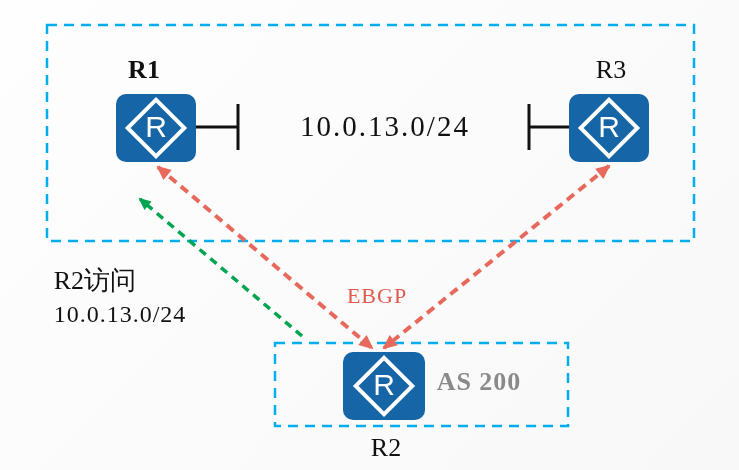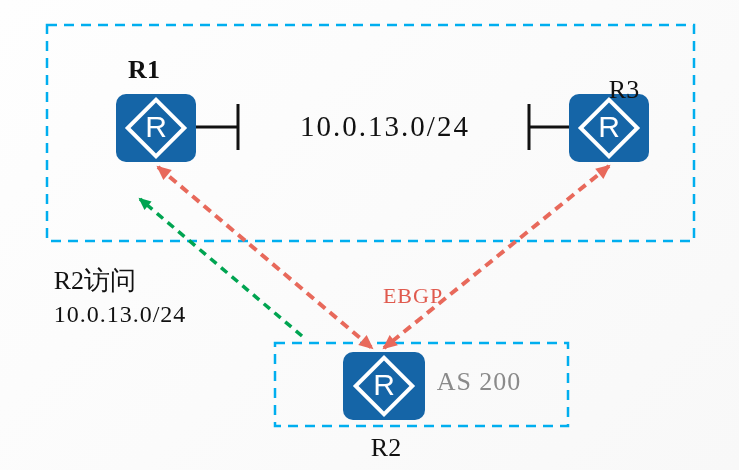--- a/index.html
+++ b/index.html
@@ -37,21 +37,21 @@
   .lbl {
     position: absolute;
     transform: translateX(-50%);
     white-space: nowrap;
     color: #111111;
     line-height: 1;
   }
   .router-name { font-size: 26px; }
   .net-label   { font-size: 29px; letter-spacing: 2px; }
   .as-label    { font-size: 26px; color: #8A8A8A; letter-spacing: 1px; }
-  .ebgp-label  { font-size: 22px; color: #E05A4E; letter-spacing: 1px; margin-left: 36px; }
+  .ebgp-label  { font-size: 22px; color: #E05A4E; letter-spacing: 1px; }
 
   .annotation {
     position: absolute;
     left: 120px; top: 264px;
     transform: translateX(-50%);
     text-align: left;
     color: #111111;
     white-space: nowrap;
   }
   .annotation .l1 { font-size: 26px; line-height: 34px; }
@@ -89,31 +89,31 @@
   <div class="router" style="left:116px; top:94px;">
     <div class="diamond"></div>
     <span class="glyph">R</span>
   </div>
   <div class="lbl router-name" style="left:144px; top:57px;font-weight:bold;">R1</div>
 
   <div class="router" style="left:569px; top:94px;">
     <div class="diamond"></div>
     <span class="glyph">R</span>
   </div>
-  <div class="lbl router-name" style="left:624px; top:57px;margin-top:20px;">R3</div>
+  <div class="lbl router-name" style="left:611px; top:57px;">R3</div>
 
   <div class="router" style="left:343px; top:352px; width:82px;">
     <div class="diamond"></div>
     <span class="glyph">R</span>
   </div>
   <div class="lbl router-name" style="left:386px; top:435px;">R2</div>
 
   <div class="lbl net-label" style="left:385px; top:112px;">10.0.13.0/24</div>
 
-  <div class="lbl as-label" style="left:479px; top:369px;">AS 200</div>
+  <div class="lbl as-label" style="left:479px; top:369px;font-weight:bold;">AS 200</div>
 
   <div class="lbl ebgp-label" style="left:377px; top:285px;">EBGP</div>
 
   <div class="annotation">
     <div class="l1">R2访问</div>
     <div class="l2">10.0.13.0/24</div>
   </div>
 
 </div>
 

